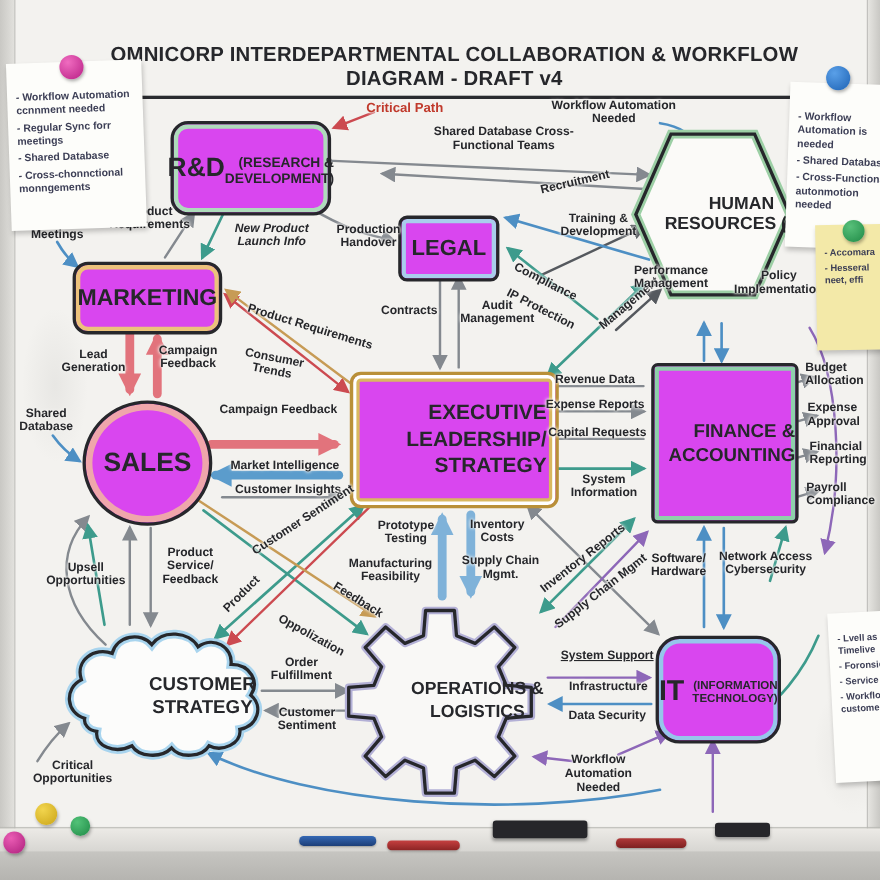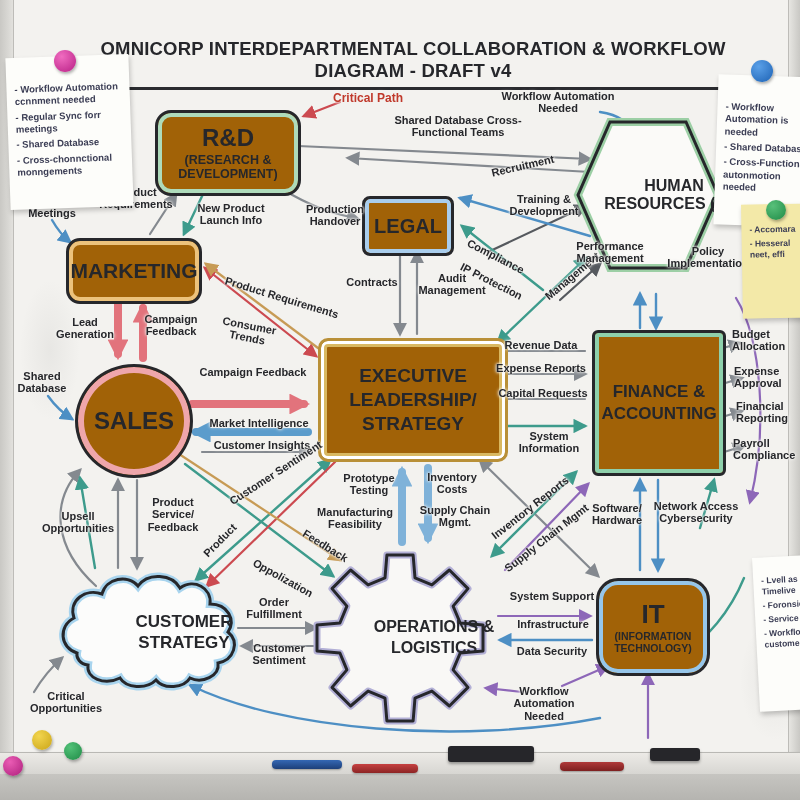--- a/index.html
+++ b/index.html
@@ -8,22 +8,22 @@
   
   .frame-left{position:absolute;left:0;top:0;width:13px;height:800px;background:linear-gradient(90deg,#c9c8c4,#e2e1dd);border-right:1px solid #bdbcb8;}
   .frame-right{position:absolute;right:0;top:0;width:11px;height:800px;background:linear-gradient(270deg,#c9c8c4,#e6e5e1);border-left:1px solid #bdbcb8;}
   .tray{position:absolute;left:0;top:752px;width:800px;height:22px;background:linear-gradient(180deg,#eceae6,#d6d5d1);border-top:1.5px solid #b9b8b4;box-shadow:0 2px 3px rgba(0,0,0,.18);}
   .below-tray{position:absolute;left:0;top:774px;width:800px;height:26px;background:linear-gradient(180deg,#c6c5c1,#b5b4b0);}
   .smudge{position:absolute;border-radius:50%;background:radial-gradient(closest-side,rgba(150,150,148,.12),rgba(150,150,148,0));}
   
   .title{position:absolute;left:88px;top:38px;width:650px;text-align:center;font-size:18.5px;font-weight:bold;
          letter-spacing:.2px;border-bottom:3px solid #2a2b2f;padding-bottom:5px;}
   
-  .node{position:absolute;background:#a16207;border:3px solid #26272b;display:flex;flex-direction:column;
-        align-items:center;justify-content:center;text-align:center;font-weight:bold;z-index:3;box-shadow:1px 2px 3px rgba(0,0,0,.07);}
+  .node{position:absolute;background:#d946ef;border:3px solid #26272b;display:flex;flex-direction:row;
+        align-items:center;justify-content:center;text-align:right;font-weight:bold;z-index:3;box-shadow:1px 2px 3px rgba(0,0,0,.07);}
   .node .sub{font-weight:bold;}
   .shape-node{position:absolute;z-index:3;}
   .shape-node .cap{position:absolute;left:0;top:0;width:100%;height:100%;display:flex;align-items:center;justify-content:center;text-align:center;font-weight:bold;}
   
   .lbl{position:absolute;font-size:11px;font-weight:bold;line-height:1.13;z-index:4;text-align:center;
        text-shadow:0 0 2px #f3f2ef,0 0 3px #f3f2ef,0 0 4px #f3f2ef;}
   .rot{transform-origin:left center;}
   
   .sticky{position:absolute;background:#fdfdfa;box-shadow:1px 3px 5px rgba(0,0,0,.22);padding:26px 7px 8px 8px;z-index:5;}
   .sticky .note-line{font-size:9.5px;font-weight:bold;color:#3c3e55;line-height:1.3;margin-bottom:3px;}
@@ -216,21 +216,21 @@
     <div style="font-size:26px;line-height:1;">IT</div>
     <div class="sub" style="font-size:10.5px;margin-top:3px;width:92px;">(INFORMATION TECHNOLOGY)</div>
   </div>
 
   <div class="lbl" style="left:322px;top:92px;width:92px;color:#c0392b;font-size:12px;">Critical Path</div>
   <div class="lbl" style="left:372px;top:114px;width:172px;">Shared Database Cross-Functional Teams</div>
   <div class="lbl" style="left:498px;top:90px;width:120px;">Workflow Automation Needed</div>
   <div class="lbl rot" style="left:478px;top:170px;width:92px;transform:rotate(-13deg);">Recruitment</div>
   <div class="lbl" style="left:498px;top:193px;width:92px;">Training &amp; Development</div>
   <div class="lbl" style="left:96px;top:186px;width:80px;">Product Requirements</div>
-  <div class="lbl" style="left:186px;top:202px;width:90px;">New Product Launch Info</div>
+  <div class="lbl" style="left:202px;top:202px;width:90px;font-style:italic;">New Product Launch Info</div>
   <div class="lbl" style="left:293px;top:203px;width:84px;">Production Handover</div>
   <div class="lbl" style="left:20px;top:182px;width:64px;">Regular Sync Meetings</div>
   <div class="lbl rot" style="left:452px;top:228px;width:98px;transform:rotate(27deg);">Compliance</div>
   <div class="lbl rot" style="left:446px;top:252px;width:102px;transform:rotate(27deg);">IP Protection</div>
   <div class="lbl rot" style="left:534px;top:302px;width:100px;transform:rotate(-40deg);">Management</div>
   <div class="lbl" style="left:563px;top:240px;width:94px;">Performance Management</div>
   <div class="lbl" style="left:657px;top:245px;width:102px;">Policy Implementation</div>
   <div class="lbl" style="left:336px;top:276px;width:72px;text-align:center;">Contracts</div>
   <div class="lbl" style="left:408px;top:272px;width:88px;">Audit Management</div>
   <div class="lbl" style="left:46px;top:316px;width:78px;">Lead Generation</div>
@@ -258,21 +258,21 @@
   <div class="lbl rot" style="left:198px;top:556px;width:62px;transform:rotate(-45deg);">Product</div>
   <div class="lbl rot" style="left:240px;top:548px;width:98px;transform:rotate(29deg);">Oppolization</div>
   <div class="lbl rot" style="left:486px;top:536px;width:112px;transform:rotate(-38deg);">Inventory Reports</div>
   <div class="lbl rot" style="left:500px;top:568px;width:118px;transform:rotate(-38deg);">Supply Chain Mgmt</div>
   <div class="lbl" style="left:580px;top:502px;width:74px;">Software/ Hardware</div>
   <div class="lbl" style="left:652px;top:500px;width:88px;">Network Access Cybersecurity</div>
   <div class="lbl" style="left:36px;top:510px;width:84px;">Upsell Opportunities</div>
   <div class="lbl" style="left:142px;top:496px;width:62px;">Product Service/ Feedback</div>
   <div class="lbl" style="left:234px;top:596px;width:80px;">Order Fulfillment</div>
   <div class="lbl" style="left:238px;top:642px;width:82px;">Customer Sentiment</div>
-  <div class="lbl" style="left:500px;top:590px;width:104px;">System Support</div>
+  <div class="lbl" style="left:500px;top:590px;width:104px;text-decoration:underline;">System Support</div>
   <div class="lbl" style="left:504px;top:618px;width:98px;">Infrastructure</div>
   <div class="lbl" style="left:505px;top:645px;width:94px;">Data Security</div>
   <div class="lbl" style="left:498px;top:685px;width:92px;">Workflow Automation Needed</div>
   <div class="lbl" style="left:14px;top:690px;width:104px;">Critical Opportunities</div>
 
   <div class="sticky" style="left:8px;top:56px;width:108px;height:118px;transform:rotate(-2deg);">
     <div class="note-line">- Workflow Automation ccnnment needed</div>
     <div class="note-line">- Regular Sync forr meetings</div>
     <div class="note-line">- Shared Database</div>
     <div class="note-line">- Cross-chonnctional monngements</div>

